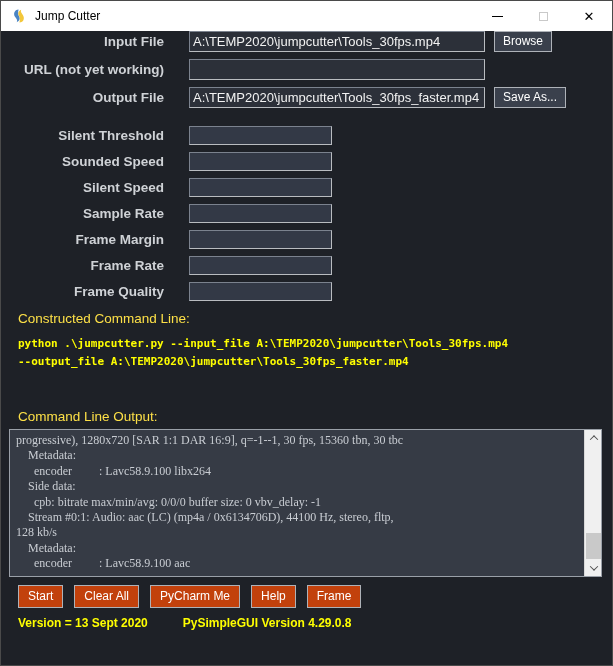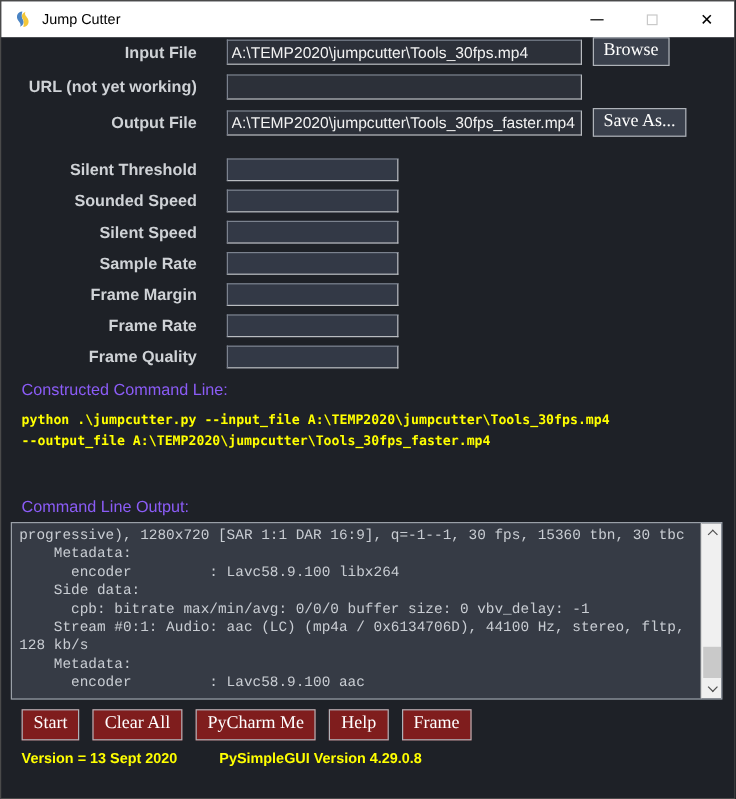--- a/index.html
+++ b/index.html
@@ -59,48 +59,48 @@
   .inp.wide { width:296px; }
   .inp.small { width:143px; height:19px; background:#333946; }
   .row.small-row { margin-bottom:7px; }
 
   .gap12 { height:11px; }
 
   .btn {
     margin-left:9px;
     background:#3a404c; color:#ffffff;
     border:1px solid #aeb2b8;
-    font-family:Liberation Serif, serif;
-    font-size:15px; padding:2px 8px 3px 8px;
+    font-family:Liberation Sans, sans-serif;
+    font-size:12px; padding:2px 8px 3px 8px;
     cursor:default;
   }
 
   .section-label {
     margin:10px 0 0 17px;
-    font-size:13.5px; color:#8b5cf6;
+    font-size:13.5px; color:#fde047;
   }
   .cmdline {
     margin:9px 0 0 17px;
     font-family:"DejaVu Sans Mono","Liberation Mono",monospace;
     font-size:11px; font-weight:bold; line-height:18px;
     color:#ffff00; white-space:pre;
   }
   .out-label { margin-top:38px; }
 
   .output-box {
     position:relative;
     margin:5px 0 0 8px;
     width:593px; height:148px;
     background:#363b45;
     border:1px solid #9aa0a8;
     overflow:hidden;
   }
   .output-text {
     position:absolute; left:6px; top:3px; right:20px; bottom:2px;
-    font-family:Liberation Mono, monospace;
+    font-family:Liberation Serif, serif;
     font-size:12px; line-height:15.4px;
     color:#c9cdd3; white-space:pre; overflow:hidden;
   }
   .vscroll {
     position:absolute; top:0; right:0; bottom:0; width:17px;
     background:#f0f0f0; border-left:1px solid #d9d9d9;
   }
   .vs-arrow {
     position:absolute; left:0; width:17px; height:16px;
     display:flex; align-items:center; justify-content:center;
@@ -112,21 +112,21 @@
     border-left:1.5px solid #505050; border-bottom:1.5px solid #505050;
   }
   .chev.up { transform:rotate(135deg) translate(1px,-1px); }
   .chev.down { transform:rotate(-45deg) translate(1px,-1px); }
   .vs-thumb {
     position:absolute; left:1px; width:15px;
     top:103px; height:26px; background:#c9c9c9;
   }
 
   .btn-row { display:flex; gap:11px; margin:8px 0 0 17px; }
-  .btn-row .btn { margin-left:0; background:#7f1d1d; padding:3px 9px 4px 9px; }
+  .btn-row .btn { margin-left:0; background:#c2410c; padding:3px 9px 4px 9px; }
 
   .footer {
     margin:8px 0 0 17px;
     display:flex; gap:35px;
     font-size:12px; font-weight:bold; color:#ffff00;
   }
 </style>
 </head>
 <body>
 

